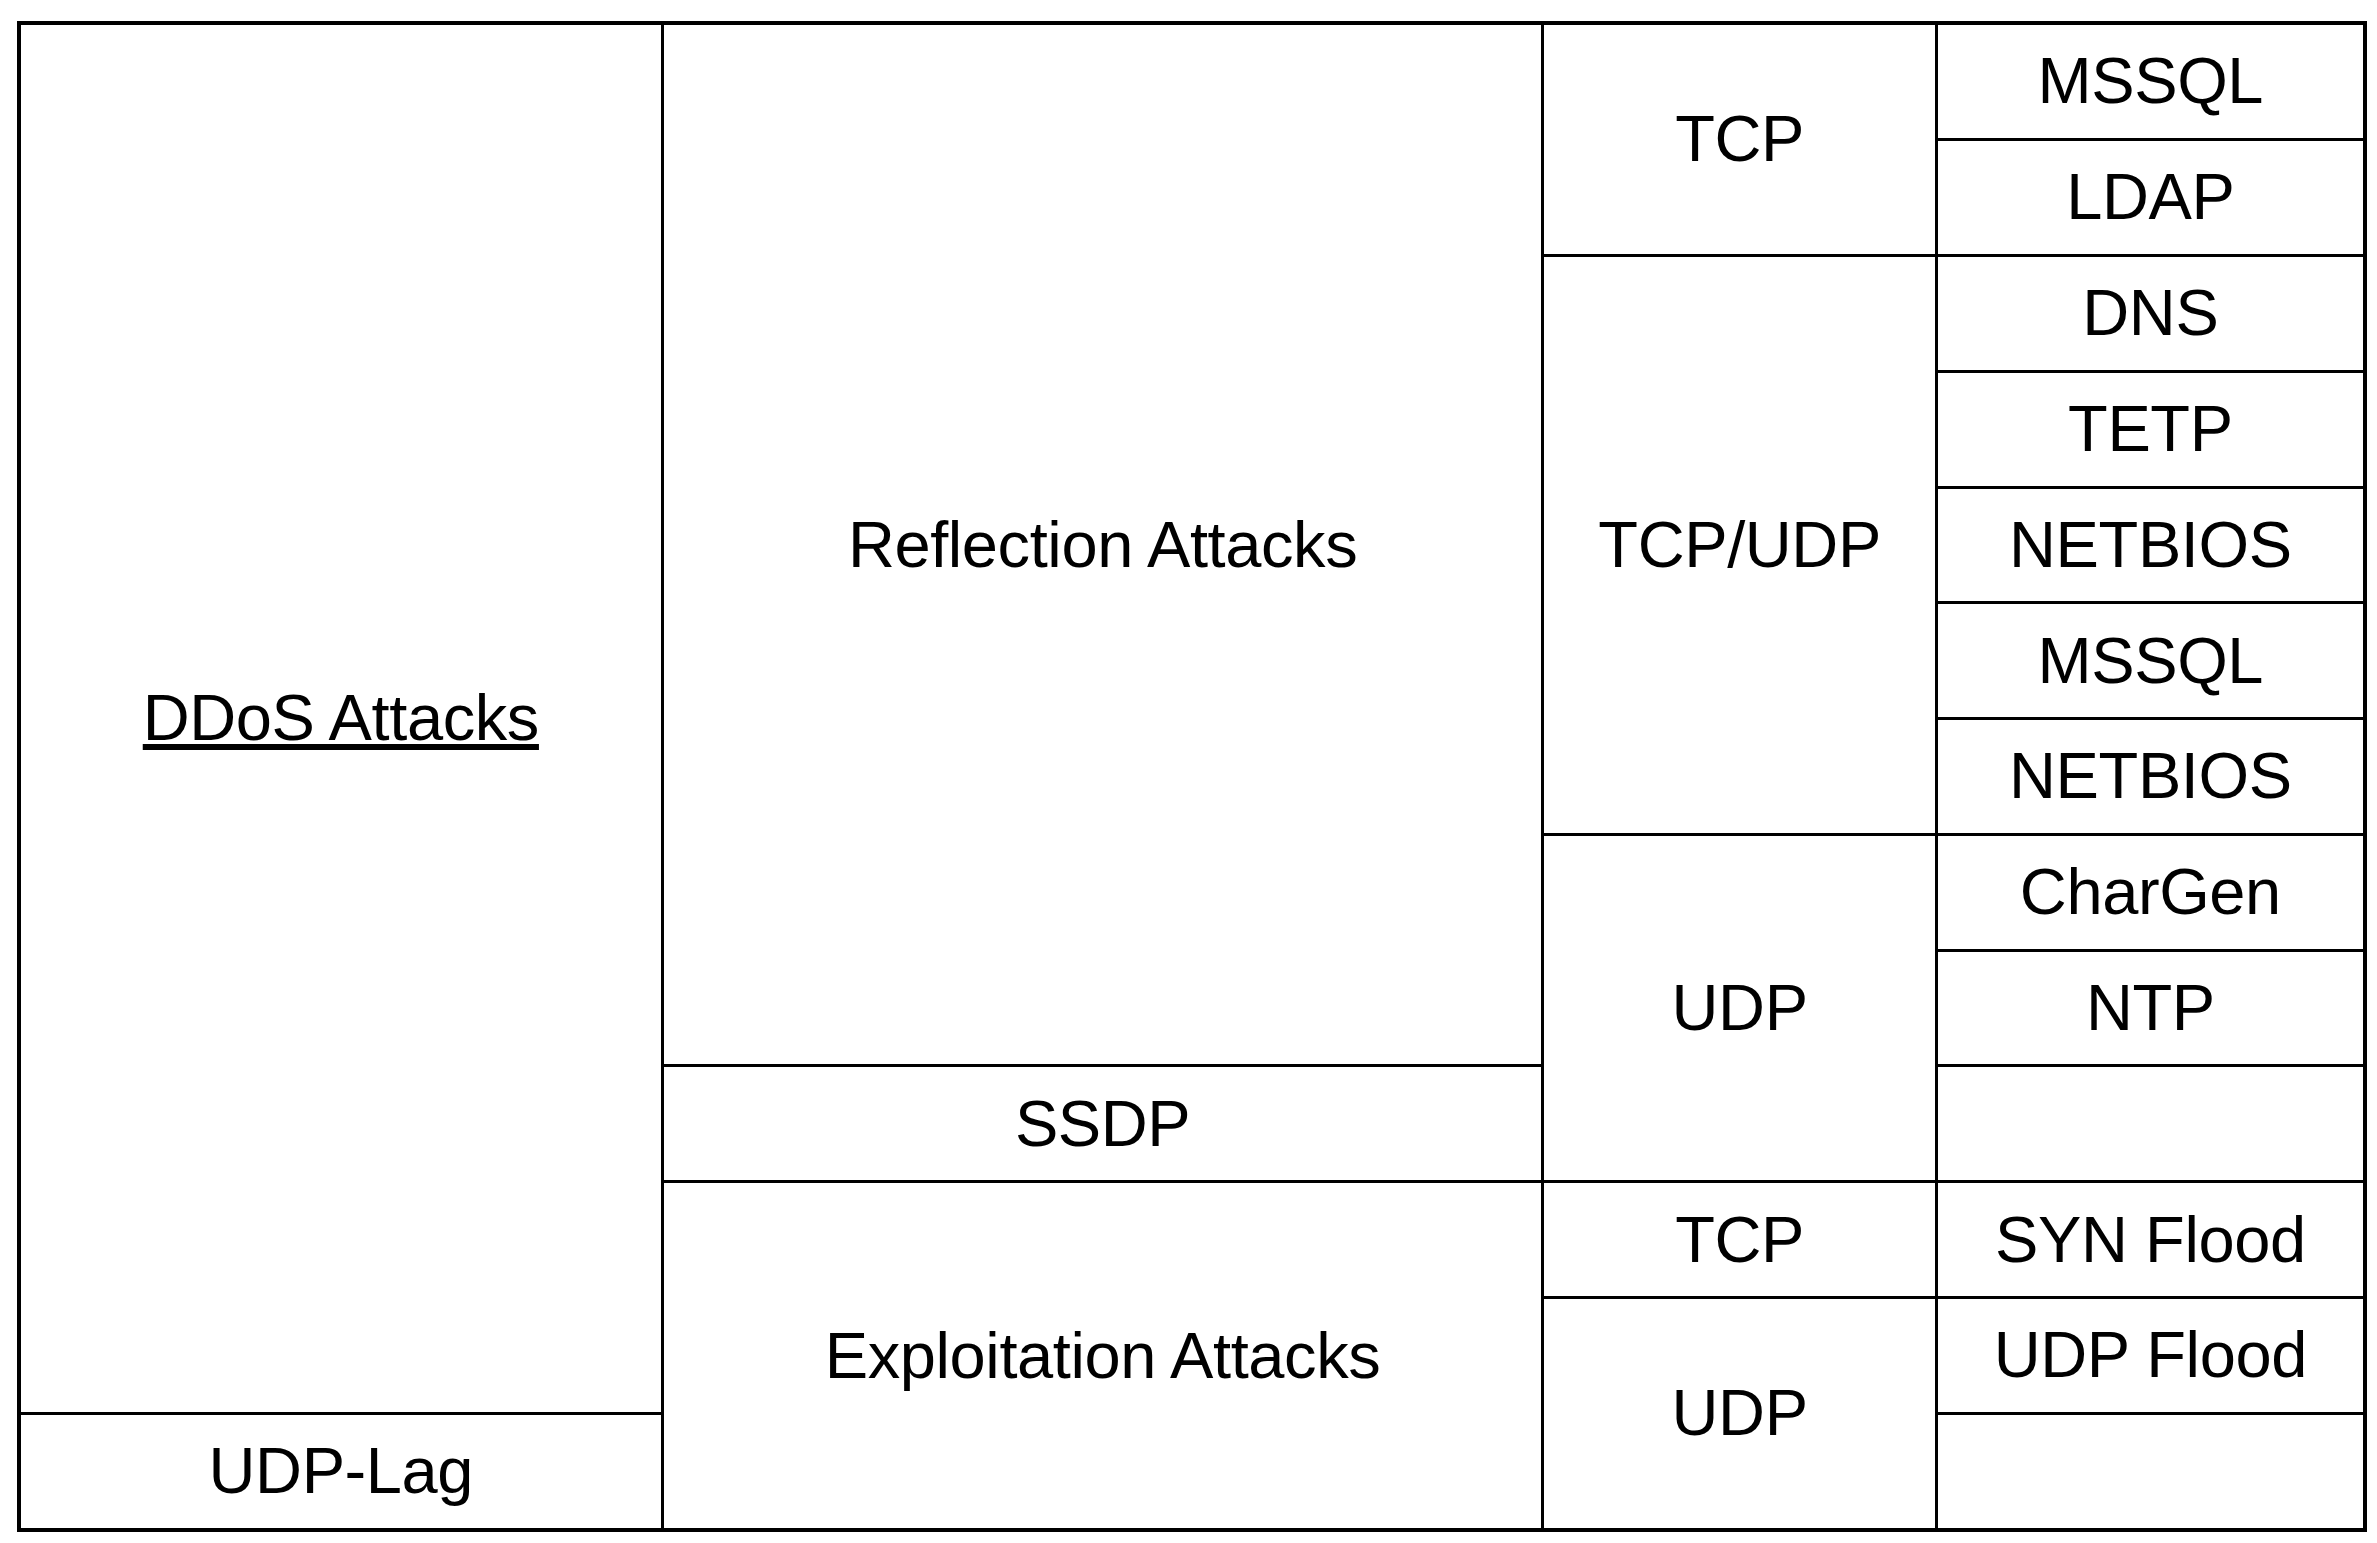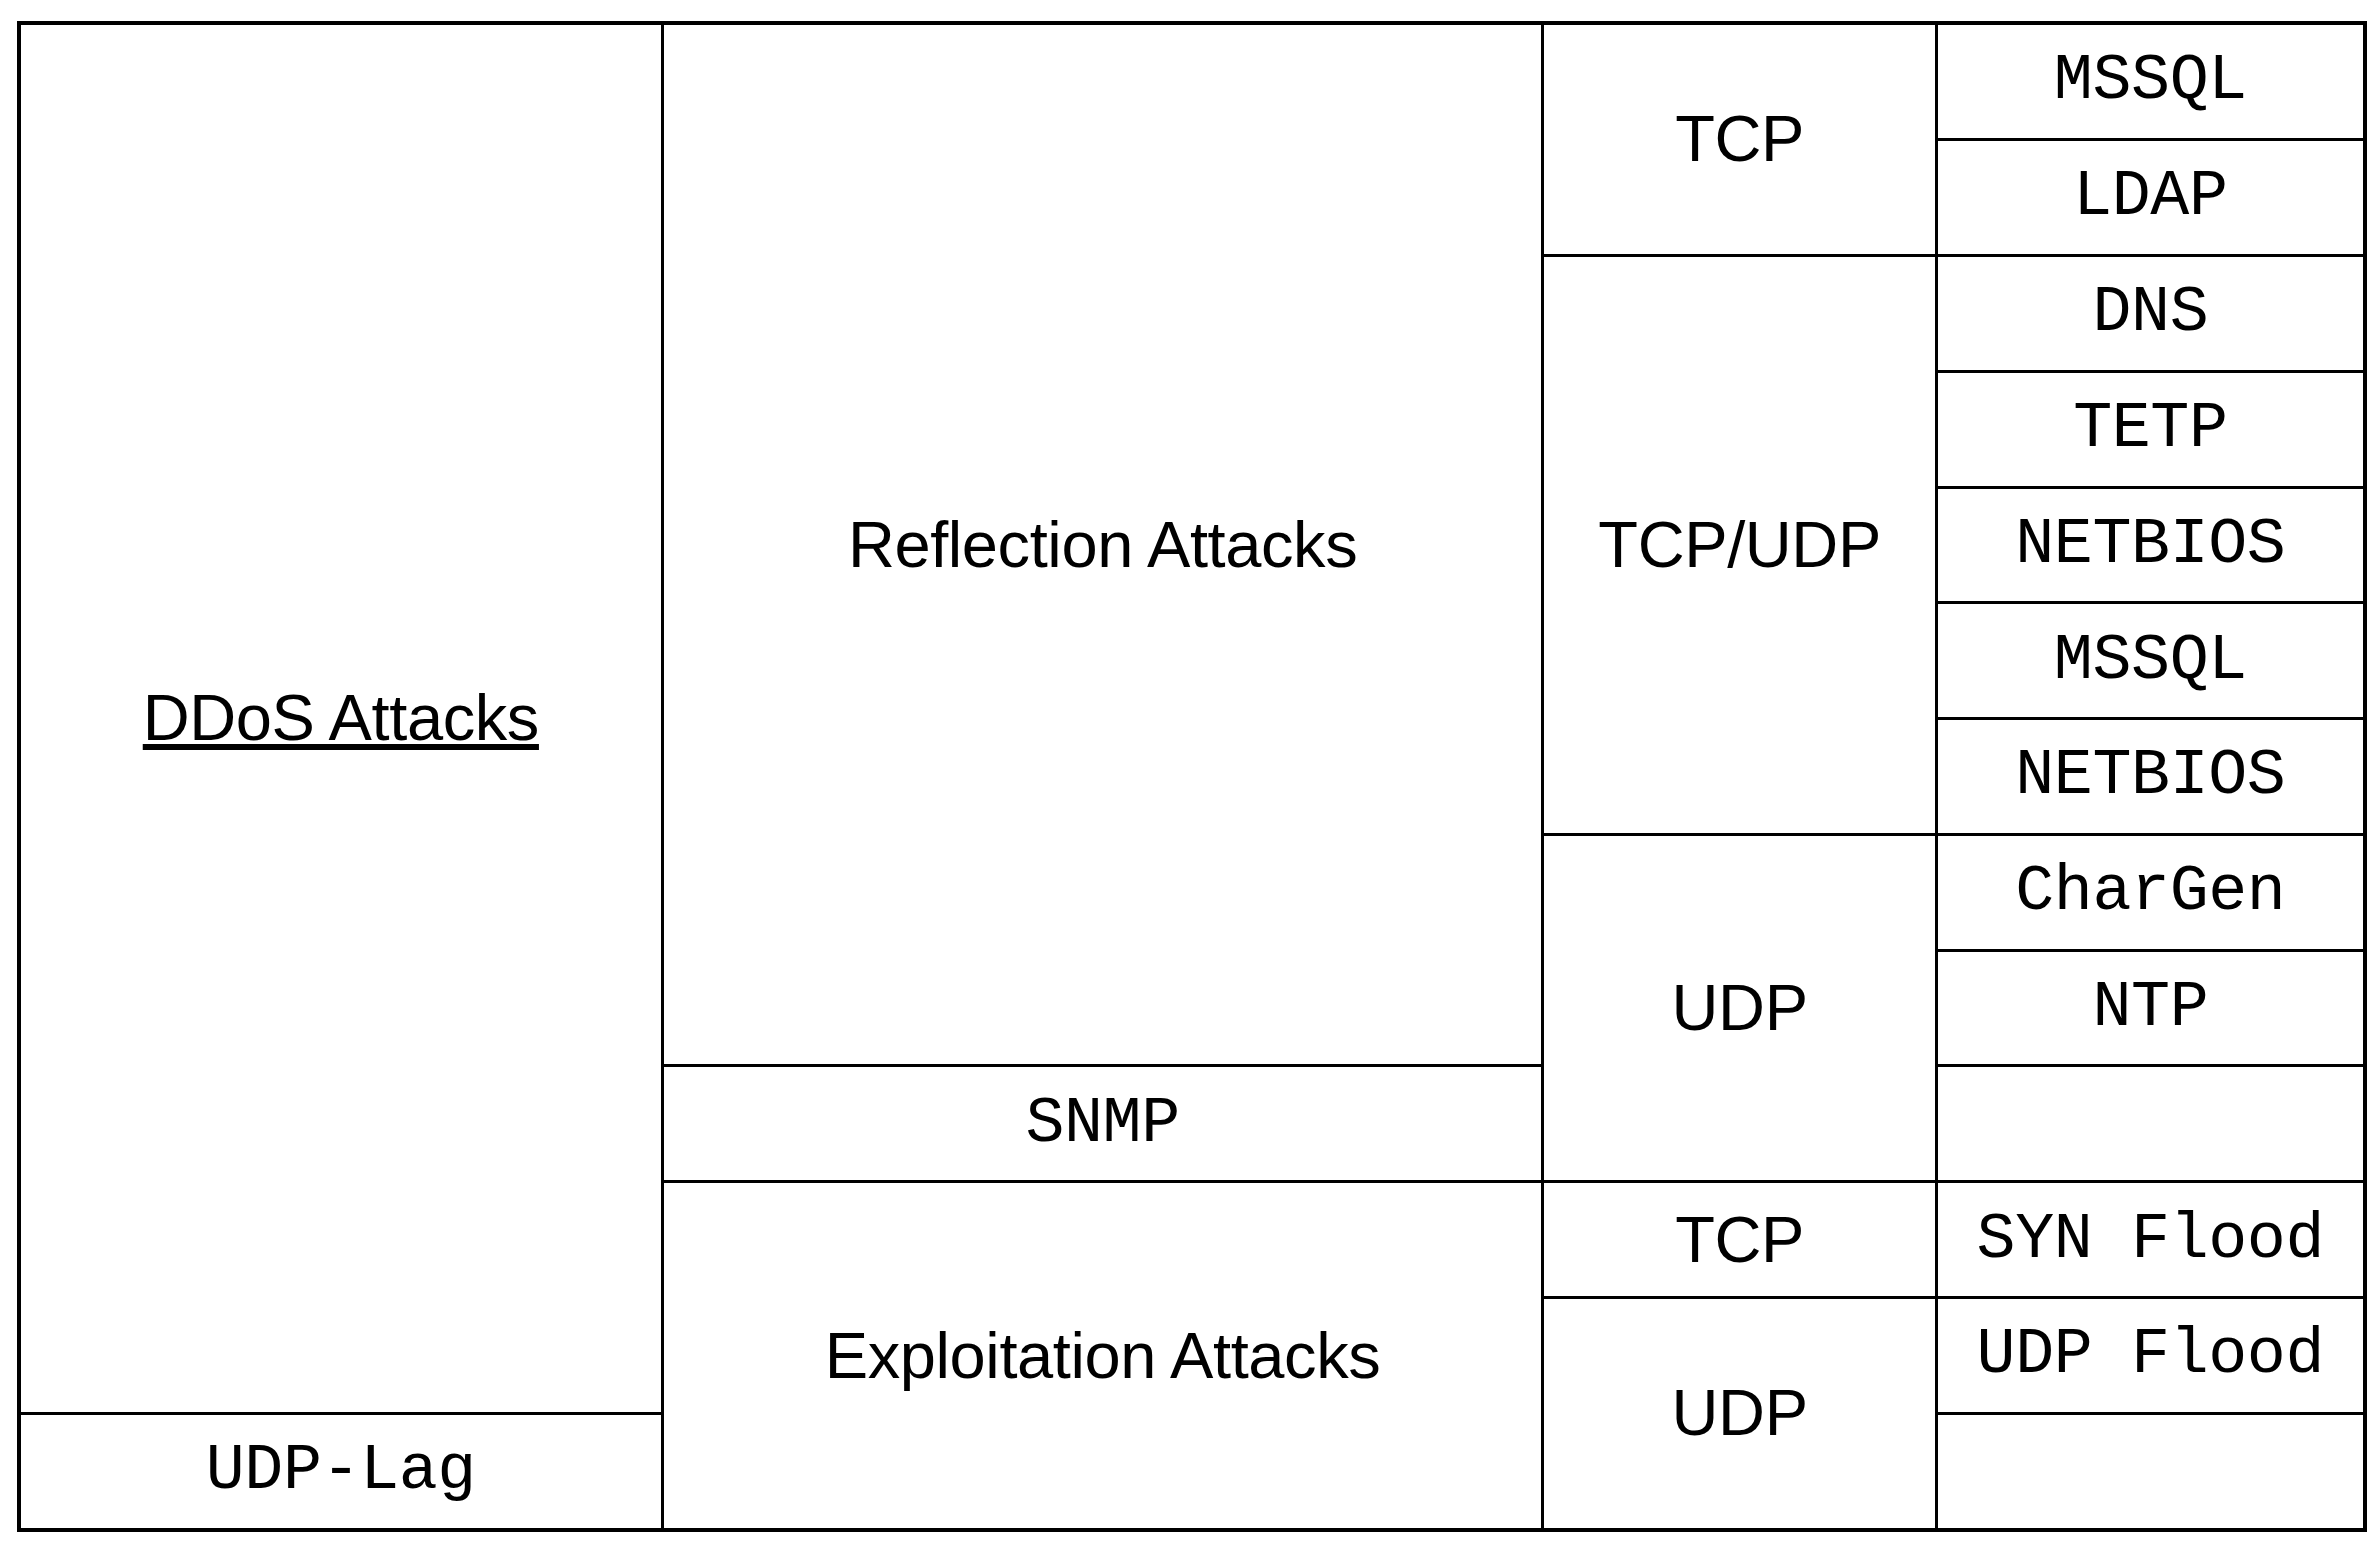--- a/index.html
+++ b/index.html
@@ -49,21 +49,20 @@
     border: 4.2px solid #000000;
   }
 
   td.cell-root,
   td.cell-category,
   td.cell-protocol {
     font-size: 63px;
   }
   td.cell-attack {
     font-size: 63px;
-    font-family: Liberation Mono, monospace;
   }
   td.cell-root {
     text-align: center;
     text-decoration: underline;
   }
 </style>
 </head>
 <body>
 
 <table id="taxonomy-table">
@@ -110,21 +109,21 @@
     <tr>
       <td class="cell-protocol" rowspan="3">UDP</td>
       <td class="cell-attack">CharGen</td>
     </tr>
 
     <tr>
       <td class="cell-attack">NTP</td>
     </tr>
 
     <tr>
-      <td class="cell-attack">SNMP</td>
+      <td class="cell-attack">SSDP</td>
     </tr>
 
     <tr>
       <td class="cell-category" rowspan="3">Exploitation Attacks</td>
       <td class="cell-protocol">TCP</td>
       <td class="cell-attack">SYN Flood</td>
     </tr>
 
     <tr>
       <td class="cell-protocol" rowspan="2">UDP</td>

